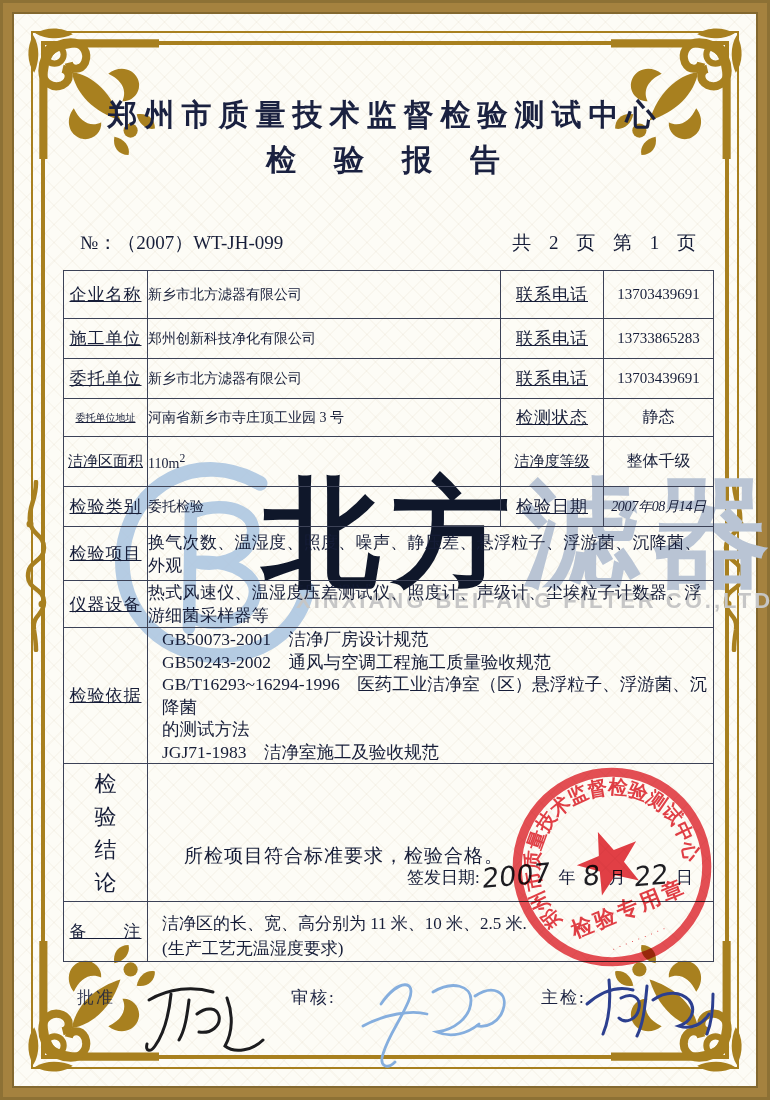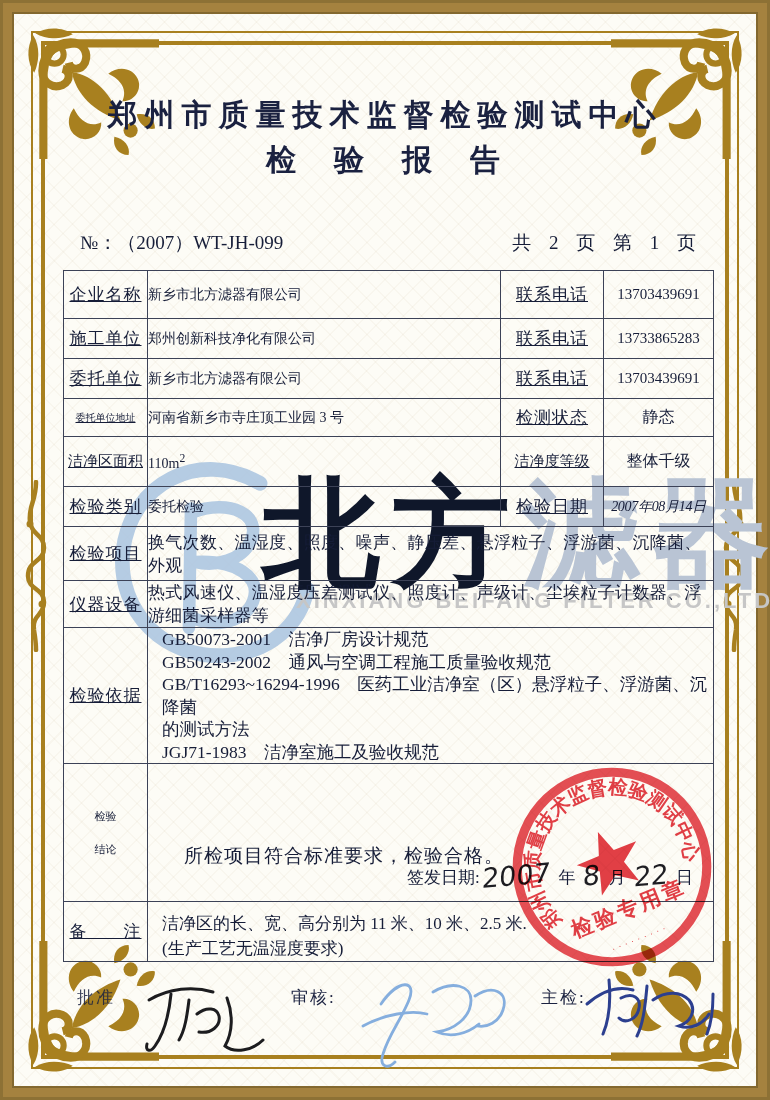--- a/index.html
+++ b/index.html
@@ -62,21 +62,21 @@
   td.val{font-size:14px;padding-left:13px;}
   td.val2{text-align:center;font-size:16px;}
   td.val2.phone{font-size:15px;font-family:"Liberation Serif",serif;}
   td.val2.date{font-size:14px;letter-spacing:-.3px;font-style:italic;}
   .r1{height:48px;} .r2{height:44px;} .r3{height:40px;} .r4{height:40px;margin-top:25px;}
   .r5{height:38px;} .r6{height:50px;} .r7{height:40px;} .r8{height:54px;}
   .r9{height:38px;} .r10{height:115px;} .r11{height:138px;} .r12{height:60px;}
   td.items{font-size:17px;padding-left:16px;letter-spacing:.3px;}
   td.basis{font-size:17.5px;vertical-align:middle;}
   .basis-line{padding-left:14px;line-height:22.5px;}
-  .v-label{width:22px;margin:0 auto;line-height:33px;font-size:11px;text-align:center;word-break:break-all;}
+  .v-label{width:22px;margin:0 auto;line-height:33px;font-size:22px;text-align:center;word-break:break-all;}
   td.concl{position:relative;vertical-align:top;}
   .concl-text{padding:46px 0 0 36px;font-size:19px;letter-spacing:1px;}
   .sign-line{position:absolute;right:14px;bottom:12px;font-size:17px;white-space:nowrap;}
   .sign-line .unit{margin:0 6px;}
   .hw{font-family:"DejaVu Sans",sans-serif;font-size:27px;color:#1d1d22;
       display:inline-block;transform:rotate(-5deg) skewX(-9deg);margin:0 2px;position:relative;top:2px;}
   td.remark{vertical-align:top;}
   .remark-line{padding-left:14px;font-size:17px;line-height:25px;}
   .remark-line.first{padding-top:9px;}
 

